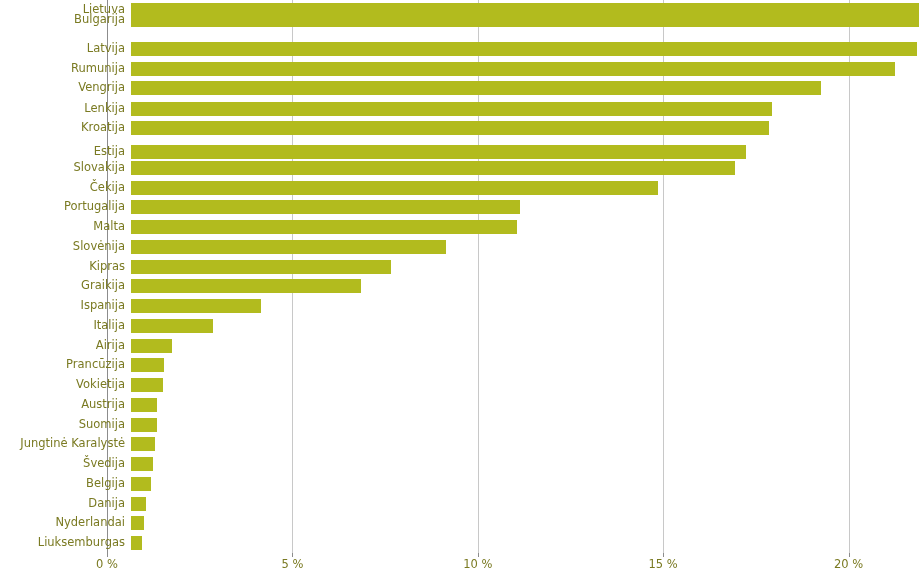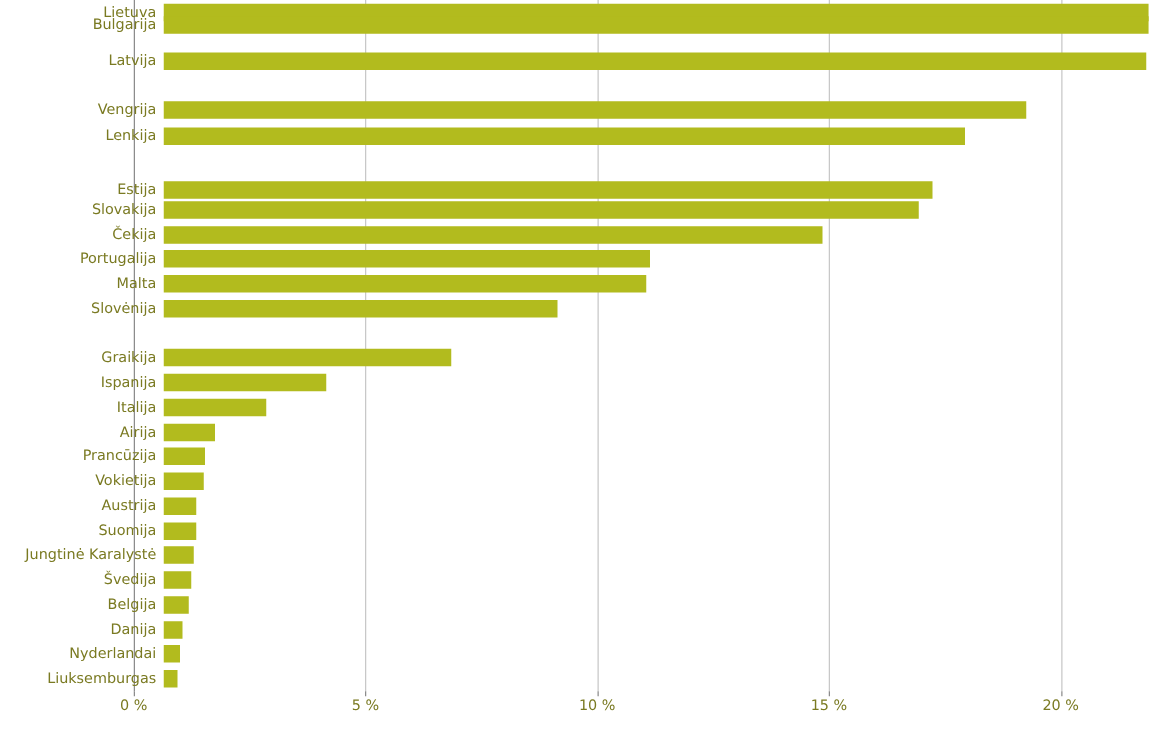--- a/index.html
+++ b/index.html
@@ -106,28 +106,36 @@
           <div class="bar" style="width: 808.292px; background: rgb(178, 187, 30);"></div>
         </div>
         <div class="row" style="top: 10px; height: 19.75px;">
           <div class="cat-label" style="color: rgb(122, 122, 34);">Bulgarija</div>
           <div class="bar" style="width: 789.753px; background: rgb(178, 187, 30);"></div>
         </div>
         <div class="row" style="top: 39.5px; height: 19.75px;">
           <div class="cat-label" style="color: rgb(122, 122, 34);">Latvija</div>
           <div class="bar" style="width: 786.046px; background: rgb(178, 187, 30);"></div>
         </div>
+        <div class="row" style="top: 59.25px; height: 19.75px;">
+          <div class="cat-label" style="color: rgb(122, 122, 34);">Rumunija</div>
+          <div class="bar" style="width: 763.799px; background: rgb(178, 187, 30);"></div>
+        </div>
         <div class="row" style="top: 78px; height: 19.75px;">
           <div class="cat-label" style="color: rgb(122, 122, 34);">Vengrija</div>
           <div class="bar" style="width: 689.644px; background: rgb(178, 187, 30);"></div>
         </div>
         <div class="row" style="top: 98.75px; height: 19.75px;">
           <div class="cat-label" style="color: rgb(122, 122, 34); text-align: right;">Lenkija</div>
           <div class="bar" style="width: 641.443px; background: rgb(178, 187, 30);"></div>
         </div>
+        <div class="row" style="top: 118.5px; height: 19.75px;">
+          <div class="cat-label" style="color: rgb(122, 122, 34);">Kroatija</div>
+          <div class="bar" style="width: 637.735px; background: rgb(178, 187, 30);"></div>
+        </div>
         <div class="row" style="top: 142px; height: 19.75px;">
           <div class="cat-label" style="color: rgb(122, 122, 34);">Estija</div>
           <div class="bar" style="width: 615.489px; background: rgb(178, 187, 30);"></div>
         </div>
         <div class="row" style="top: 158px; height: 19.75px;">
           <div class="cat-label" style="color: rgb(122, 122, 34);">Slovakija</div>
           <div class="bar" style="width: 604.365px; background: rgb(178, 187, 30);"></div>
         </div>
         <div class="row" style="top: 177.75px; height: 19.75px;">
           <div class="cat-label" style="color: rgb(122, 122, 34);">Čekija</div>
@@ -137,20 +145,24 @@
           <div class="cat-label" style="color: rgb(122, 122, 34);">Portugalija</div>
           <div class="bar" style="width: 389.315px; background: rgb(178, 187, 30);"></div>
         </div>
         <div class="row" style="top: 217.25px; height: 19.75px;">
           <div class="cat-label" style="color: rgb(122, 122, 34);">Malta</div>
           <div class="bar" style="width: 385.607px; background: rgb(178, 187, 30);"></div>
         </div>
         <div class="row" style="top: 237px; height: 19.75px;">
           <div class="cat-label" style="color: rgb(122, 122, 34);">Slovėnija</div>
           <div class="bar" style="width: 315.16px; background: rgb(178, 187, 30);"></div>
+        </div>
+        <div class="row" style="top: 256.75px; height: 19.75px;">
+          <div class="cat-label" style="color: rgb(122, 122, 34);">Kipras</div>
+          <div class="bar" style="width: 259.543px; background: rgb(178, 187, 30);"></div>
         </div>
         <div class="row" style="top: 276.5px; height: 19.75px;">
           <div class="cat-label" style="color: rgb(122, 122, 34);">Graikija</div>
           <div class="bar" style="width: 229.881px; background: rgb(178, 187, 30);"></div>
         </div>
         <div class="row" style="top: 296.25px; height: 19.75px;">
           <div class="cat-label" style="color: rgb(122, 122, 34);">Ispanija</div>
           <div class="bar" style="width: 129.772px; background: rgb(178, 187, 30);"></div>
         </div>
         <div class="row" style="top: 316px; height: 19.75px;">

